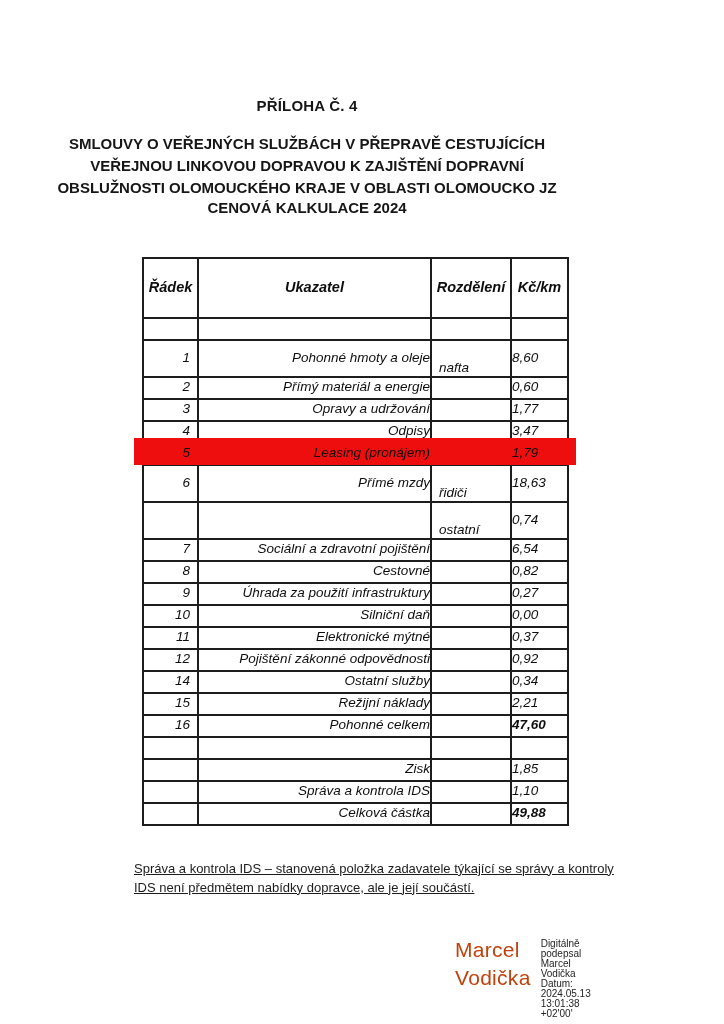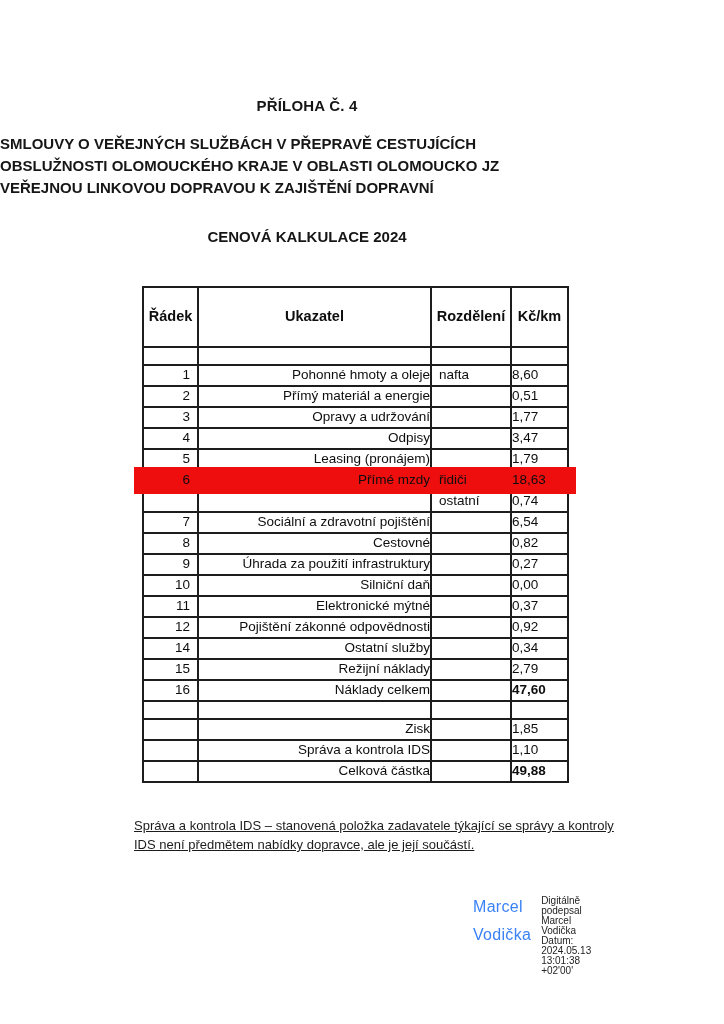--- a/index.html
+++ b/index.html
@@ -17,39 +17,39 @@
   .doc-title {
     padding-top: 97px;
     text-align: center;
     font-size: 15px;
     font-weight: 700;
     letter-spacing: 0.2px;
     color: #161616;
   }
   .doc-subtitle {
     margin-top: 19px;
-    text-align: left;
+    text-align: center;
     font-size: 15px;
     font-weight: 700;
     line-height: 22px;
     color: #161616;
   }
   .section-title {
-    margin-top: 29px;
     text-align: center;
     font-size: 15px;
     font-weight: 700;
     color: #161616;
   }
 
   
   .table-wrap {
     position: relative;
     margin: 41px 0 0 142px;
     width: 427px;
+    font-style: italic;
   }
   table.cost {
     border-collapse: collapse;
     table-layout: fixed;
     width: 427px;
     color: #0e0e0e;
   }
   table.cost th, table.cost td {
     border: 2px solid #1d1d1d;
     padding: 0;
@@ -71,21 +71,21 @@
   table.cost tr.spacer td { height: 16px; }
   table.cost td span, table.cost th span {
     position: relative;
     z-index: 3;
     display: block;
     line-height: 1.1;
     white-space: nowrap;
   }
   td.col-num span   { text-align: right; padding-right: 7px; }
   td.col-label span { text-align: right;  padding-left: 8px; }
-  td.col-split span { text-align: left;  padding-left: 7px; }
+  td.col-split span { text-align: left;  padding-left: 7px; margin-top: 20px; }
   td.col-value span { text-align: left; }
   .bold { font-weight: 700; }
 
   
   .red-strip {
     position: absolute;
     left: -8px;
     width: calc(100% + 15px);
     z-index: 2;
     background: #ee0e0e;
@@ -100,25 +100,24 @@
     text-decoration: underline;
   }
 
   
   .signature {
     margin: 39px 0 0 455px;
     display: flex;
     align-items: flex-start;
   }
   .sig-name {
-    font-size: 16px;
+    font-size: 21px;
     line-height: 28px;
-    color: #3b82f6;
+    color: #c2410c;
     letter-spacing: 0.3px;
-    margin-left: 18px;
   }
   .sig-details {
     margin-left: 10px;
     padding-top: 3px;
     font-size: 10px;
     line-height: 10px;
     color: #242424;
   }
 
   
@@ -134,22 +133,22 @@
 </style>
 </head>
 <body>
 
 <div class="page">
 
   <div class="doc-title">PŘÍLOHA Č. 4</div>
 
   <div class="doc-subtitle">
     <div>SMLOUVY O VEŘEJNÝCH SLUŽBÁCH V PŘEPRAVĚ CESTUJÍCÍCH</div>
+    <div>VEŘEJNOU LINKOVOU DOPRAVOU K ZAJIŠTĚNÍ DOPRAVNÍ</div>
     <div>OBSLUŽNOSTI OLOMOUCKÉHO KRAJE V OBLASTI OLOMOUCKO JZ</div>
-    <div>VEŘEJNOU LINKOVOU DOPRAVOU K ZAJIŠTĚNÍ DOPRAVNÍ</div>
   </div>
 
   <div class="section-title">CENOVÁ KALKULACE 2024</div>
 
   <div class="table-wrap">
     <div class="red-strip" style="top: 181px; height: 27px; background: rgb(238, 14, 14);"></div>
     <table class="cost">
       <colgroup>
         <col style="width:55px">
         <col style="width:233px">
@@ -205,21 +204,21 @@
             <td class="col-num">
               <span>2</span>
             </td>
             <td class="col-label">
               <span>Přímý materiál a energie</span>
             </td>
             <td class="col-split">
               <span></span>
             </td>
             <td class="col-value">
-              <span>0,51</span>
+              <span>0,60</span>
             </td>
           </tr>
           <tr>
             <td class="col-num">
               <span>3</span>
             </td>
             <td class="col-label">
               <span>Opravy a udržování</span>
             </td>
             <td class="col-split">
@@ -387,29 +386,29 @@
             <td class="col-num">
               <span>15</span>
             </td>
             <td class="col-label">
               <span>Režijní náklady</span>
             </td>
             <td class="col-split">
               <span></span>
             </td>
             <td class="col-value">
-              <span>2,79</span>
+              <span>2,21</span>
             </td>
           </tr>
           <tr>
             <td class="col-num">
               <span>16</span>
             </td>
             <td class="col-label">
-              <span>Náklady celkem</span>
+              <span>Pohonné celkem</span>
             </td>
             <td class="col-split">
               <span></span>
             </td>
             <td class="col-value">
               <span class="bold">47,60</span>
             </td>
           </tr>
           <tr class="spacer">
             <td class="col-num">

